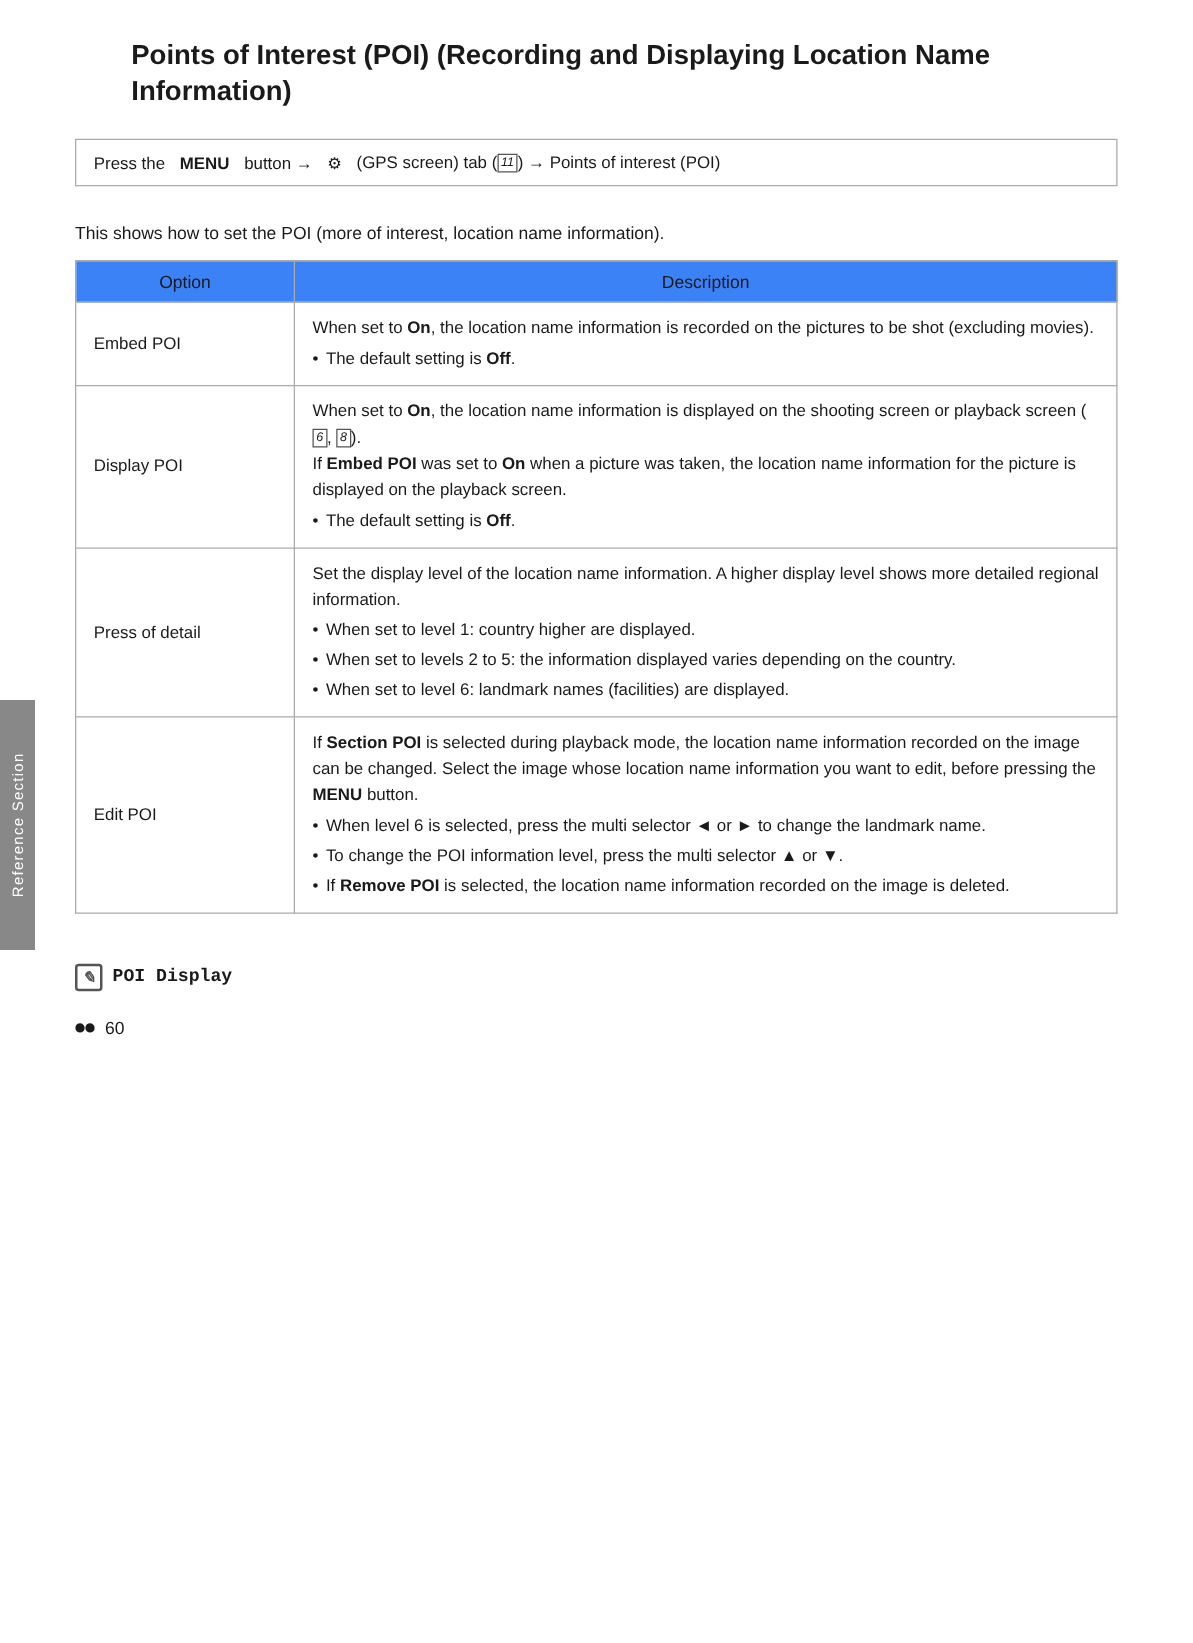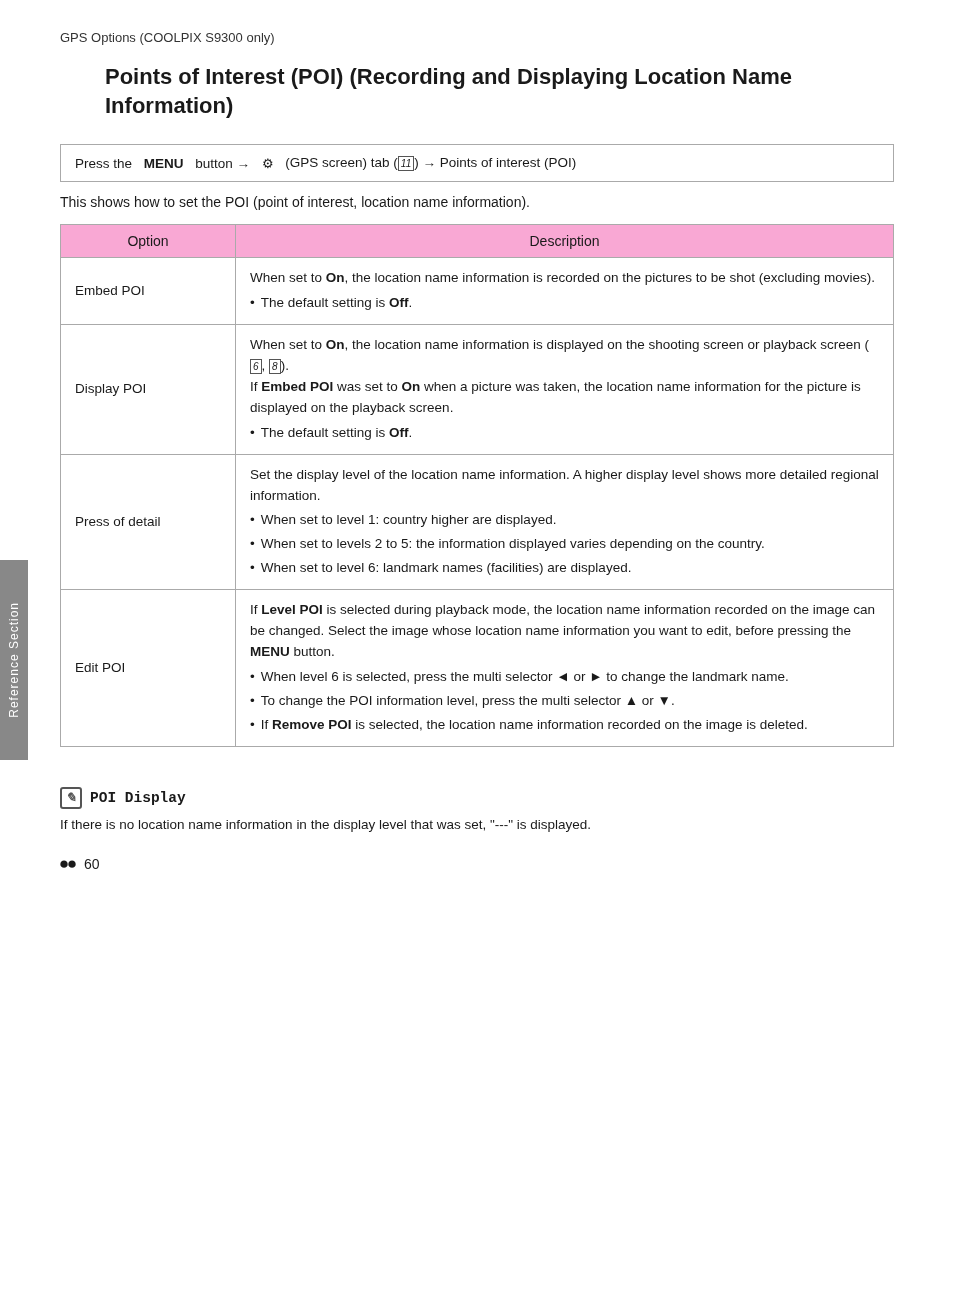--- a/index.html
+++ b/index.html
@@ -25,42 +25,42 @@
       font-size: 22px;
       font-weight: bold;
       margin-bottom: 24px;
       line-height: 1.3;
       margin-left: 45px;
     }
     .menu-instruction {
       border: 1px solid #aaa;
       padding: 10px 14px;
       font-size: 13.5px;
-      margin-bottom: 12px;
+      margin-bottom: 29px;
       display: flex;
       align-items: center;
       gap: 4px;
       flex-wrap: wrap;
     }
     .menu-key {
       font-weight: bold;
       font-family: Arial, sans-serif;
       font-size: 13.5px;
     }
     .intro-text {
       font-size: 14px;
       margin-bottom: 14px;
     }
     table {
       width: 100%;
       border-collapse: collapse;
       margin-bottom: 24px;
     }
     th {
-      background: #f9a8d4;
+      background: #3b82f6;
       border: 1px solid #aaa;
       padding: 8px 14px;
       text-align: center;
       font-weight: normal;
       font-size: 14px;
     }
     td {
       border: 1px solid #aaa;
       padding: 10px 14px;
       vertical-align: top;
@@ -165,34 +165,33 @@
   </style>
 </head>
 <body>
 
 <div class="page-container">
 
   <div class="side-tab">
     <span class="side-tab-text">Reference Section</span>
   </div>
 
-  <div class="breadcrumb">GPS Options (COOLPIX S9300 only)</div>
 
   <div class="page-title">Points of Interest (POI) (Recording and Displaying Location Name Information)</div>
 
   <div class="menu-instruction">
     <span>Press the</span>&nbsp;
     <span class="menu-key">MENU</span>&nbsp;
     <span>button →</span>&nbsp;
     
     <span class="gps-icon">⚙</span>&nbsp;
     <span><span>(GPS screen) tab (</span><span class="ref-box"><span>11</span></span><span>) → Points of interest (POI)</span></span>
   </div>
 
-  <div class="intro-text">This shows how to set the POI (point of interest, location name information).</div>
+  <div class="intro-text">This shows how to set the POI (more of interest, location name information).</div>
 
   <table>
     <thead>
       <tr>
         <th>Option</th>
         <th>Description</th>
       </tr>
     </thead>
     <tbody>
 
@@ -240,21 +239,21 @@
               <span class="bullet-dot">•</span>
               <span>When set to level 6: landmark names (facilities) are displayed.</span>
             </div>
           </div>
         </td>
       </tr>
 
       <tr>
         <td class="option-col">Edit POI</td>
         <td class="desc-col">
-          If <strong>Level POI</strong> is selected during playback mode, the location name information recorded on the image can be changed. Select the image whose location name information you want to edit, before pressing the <strong>MENU</strong> button.
+          If <strong>Section POI</strong> is selected during playback mode, the location name information recorded on the image can be changed. Select the image whose location name information you want to edit, before pressing the <strong>MENU</strong> button.
           <div class="bullet-list">
             <div class="bullet-item">
               <span class="bullet-dot">•</span>
               <span>When level 6 is selected, press the multi selector ◄ or ► to change the landmark name.</span>
             </div>
             <div class="bullet-item">
               <span class="bullet-dot">•</span>
               <span>To change the POI information level, press the multi selector ▲ or ▼.</span>
             </div>
             <div class="bullet-item">
@@ -267,21 +266,20 @@
     </tbody>
   </table>
 
   <div class="note-section">
     <div class="note-header">
       <div class="note-icon">
         <span>✎</span>
       </div>
       <span class="note-title">POI Display</span>
     </div>
-    <div class="note-body">If there is no location name information in the display level that was set, "---" is displayed.</div>
   </div>
 
   <div class="page-footer">
     <span style="font-size:16px;">⏺⏺</span>
     <span style="font-size:14px;">60</span>
   </div>
 
 </div>
 
 </body></html>

